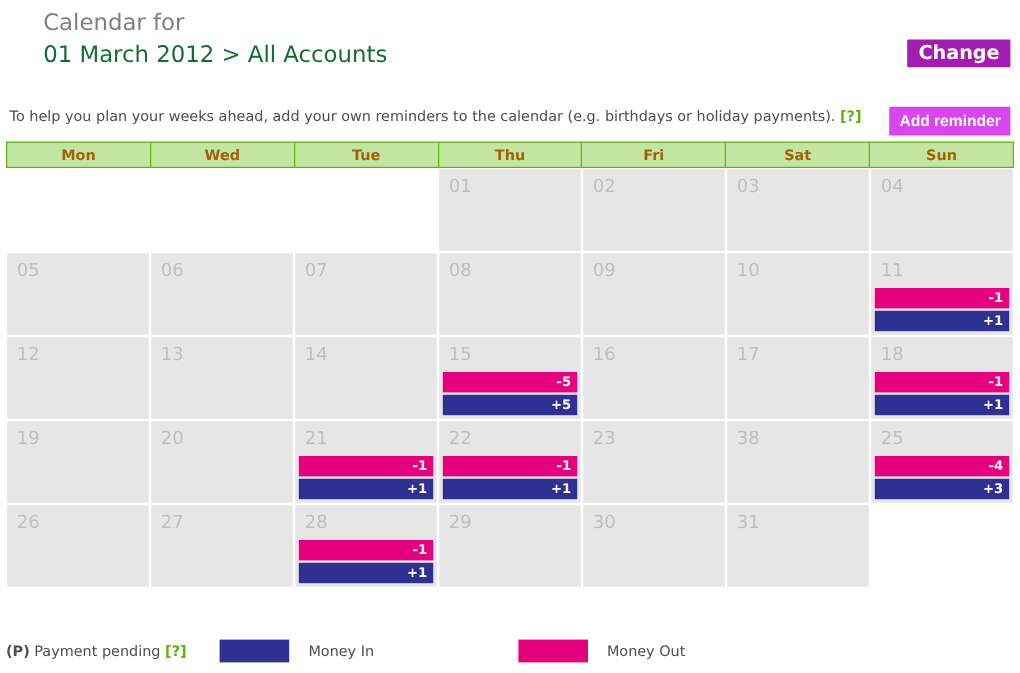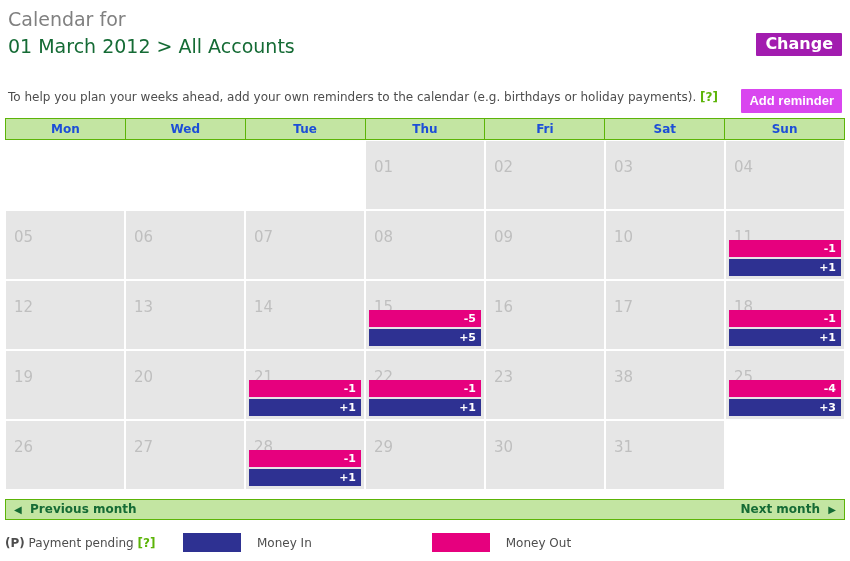--- a/index.html
+++ b/index.html
@@ -14,20 +14,21 @@
     font-size: 12px;
     color: #4d4d4d;
     position: relative;
     overflow: hidden;
   }
   .page {
     width: 850px;
     height: 561px;
     position: relative;
     box-sizing: border-box;
+    padding-left: 28px;
   }
 
   
   .header {
     position: relative;
     padding: 6px 8px 0 8px;
     height: 78px;
     box-sizing: border-box;
   }
   .title-kicker {
@@ -100,21 +101,21 @@
     background: #c3e5a2;
     border: 1px solid #5cb408;
     box-sizing: border-box;
     height: 22px;
   }
   .dow {
     flex: 1 1 0;
     text-align: center;
     font-size: 12px;
     font-weight: 700;
-    color: #1d4ed8;
+    color: #a16207;
     line-height: 20px;
     border-right: 1px solid #5cb408;
     box-sizing: border-box;
   }
   .dow:last-child { border-right: 0; text-align: center; }
 
   .week {
     display: flex;
     height: 70px;
   }
@@ -130,21 +131,20 @@
     background: #ffffff;
   }
   .daynum {
     position: absolute;
     left: 8px;
     top: 5px;
     font-size: 15px;
     color: #bfbfbf;
     line-height: 18px;
     font-weight: 400;
-    margin-top: 12px;
   }
   .bars {
     position: absolute;
     left: 3px;
     right: 3px;
     top: 29px;
   }
   .bar {
     height: 17px;
     line-height: 17px;
@@ -382,24 +382,20 @@
             <div class="daynum">30</div>
           </div>
           <div class="cell">
             <div class="daynum">31</div>
           </div>
           <div class="cell empty"></div>
         </div>
       </div>
   </div>
 
-  <div class="navbar">
-    <a class="nav-link" href="#"><span class="arrow">◀</span>&nbsp;&nbsp;<span>Previous month</span></a>
-    <a class="nav-link" href="#"><span>Next month</span>&nbsp;&nbsp;<span class="arrow">▶</span></a>
-  </div>
 
   <div class="legend">
     <div class="legend-pending">
       <b>(P)</b>
       <span>Payment pending</span>
       <a class="qmark" href="#">[?]</a>
     </div>
     <div class="legend-item in">
       <span class="swatch in"></span>
       <span class="legend-label">Money In</span>

